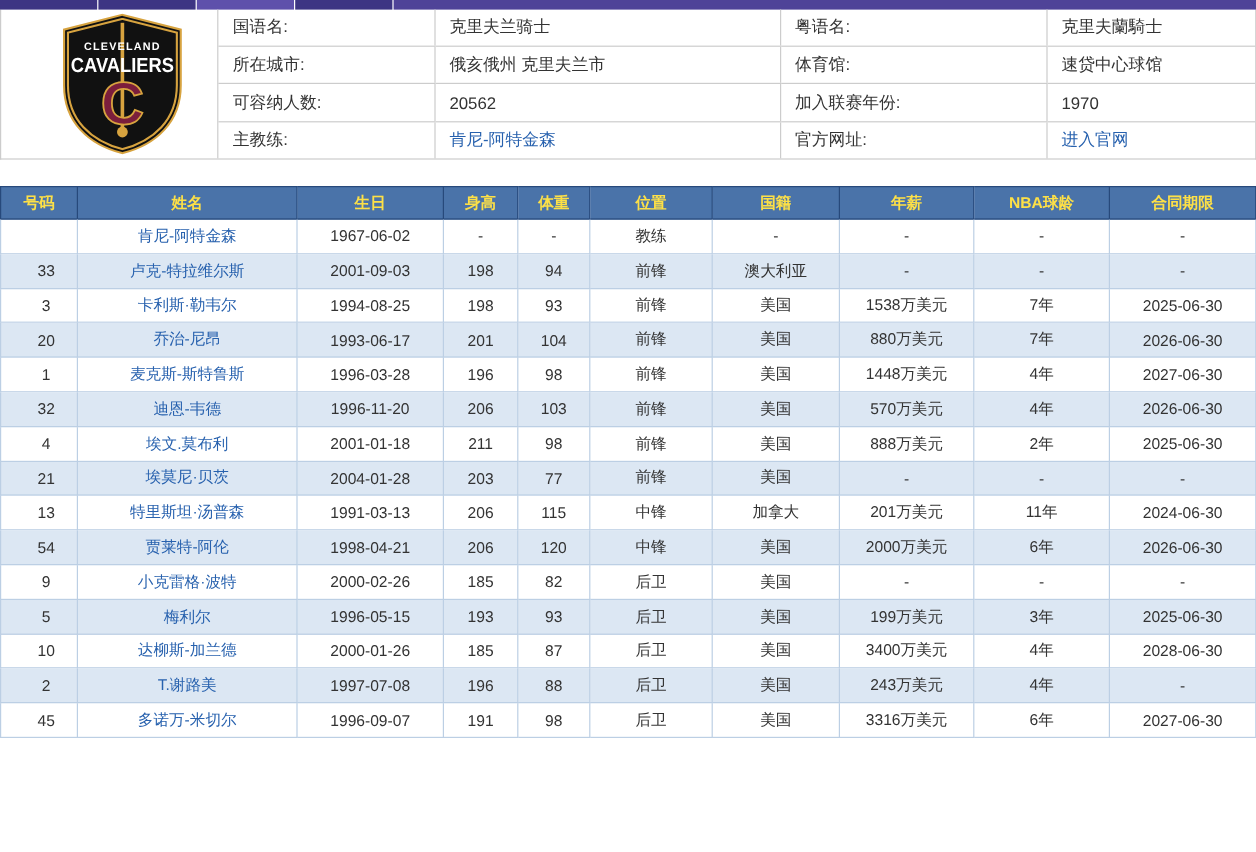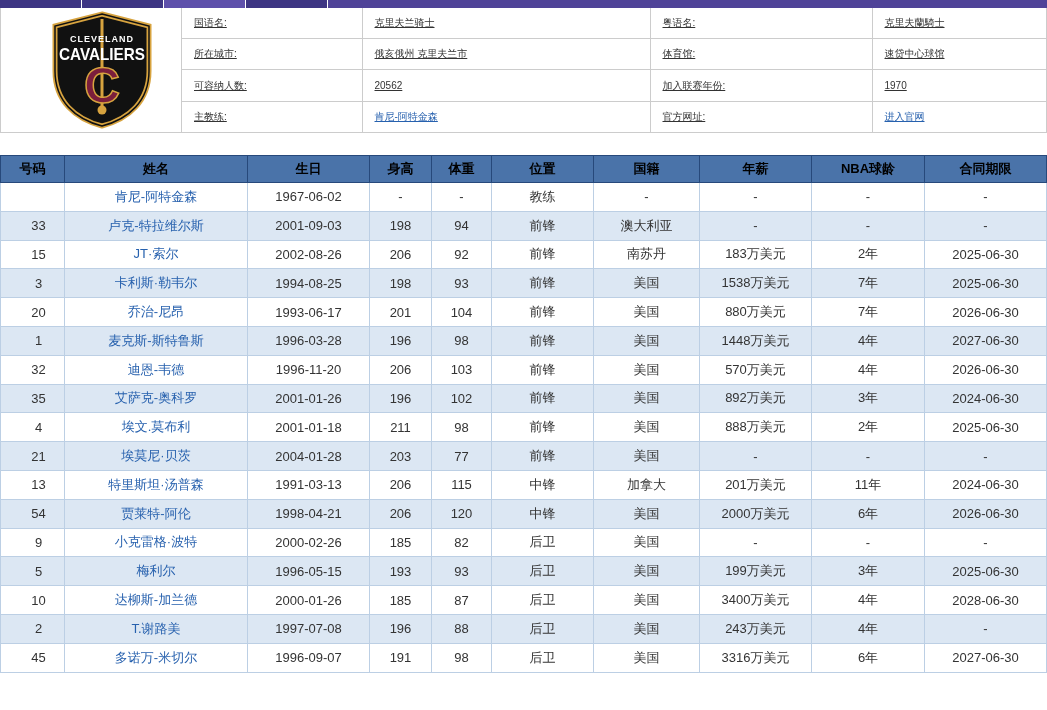--- a/index.html
+++ b/index.html
@@ -14,27 +14,27 @@
   
   .top-bar{height:8px;width:100%;display:flex;background:#fff;}
   .top-bar .tab{width:81px;height:8px;background:var(--nav-tab-dark);margin-right:1px;}
   .top-bar .tab.active{background:var(--nav-tab-active);}
   .top-bar .fill{flex:1;height:8px;background:var(--nav-purple);}
   
   .info-panel{width:100%;height:125px;border:1px solid var(--panel-border);border-top:none;display:flex;}
   .logo-cell{width:159px;border-right:1px solid var(--panel-border);display:flex;align-items:center;justify-content:center;margin-left:22px;}
   .info-table{flex:1;border-collapse:collapse;table-layout:fixed;height:100%;}
   .info-table td{border-bottom:1px solid var(--panel-border);border-left:1px solid var(--panel-border);
-    font-size:10px;padding-left:12px;vertical-align:middle;text-decoration:underline;}
+    font-size:14px;padding-left:12px;vertical-align:middle;}
   .info-table tr td:first-child{border-left:none;}
   .info-table tr:last-child td{border-bottom:none;margin-top:28px;}
   .info-table .link{color:var(--link-blue);cursor:pointer;}
   
   .roster{width:100%;border-collapse:separate;border-spacing:0;table-layout:fixed;margin-top:22px;}
-  .roster th{background:var(--header-bg);color:#000000;font-size:13px;font-weight:bold;height:28px;
+  .roster th{background:var(--header-bg);color:#fde047;font-size:13px;font-weight:bold;height:28px;
     border-top:1px solid var(--header-border);border-bottom:1px solid var(--header-border);
     border-right:1px solid var(--header-border);text-align:center;}
   .roster th:first-child{border-left:1px solid var(--header-border);}
   .roster td{height:28.8px;font-size:13px;text-align:center;
     border-bottom:1px solid var(--cell-border);border-right:1px solid var(--cell-border);
     overflow:hidden;white-space:nowrap;}
   .roster td:first-child{border-left:1px solid var(--cell-border);padding-left:12px;}
   .roster tbody tr:nth-child(even){background:var(--row-alt-bg);}
   .roster td.link{color:var(--link-blue);cursor:pointer;}
   svg text{font-family:"Liberation Sans","DejaVu Sans",sans-serif;}
@@ -144,32 +144,20 @@
         <td>2001-09-03</td>
         <td>198</td>
         <td>94</td>
         <td>前锋</td>
         <td>澳大利亚</td>
         <td>-</td>
         <td>-</td>
         <td>-</td>
       </tr>
       <tr>
-        <td>15</td>
-        <td class="link">JT·索尔</td>
-        <td>2002-08-26</td>
-        <td>206</td>
-        <td>92</td>
-        <td>前锋</td>
-        <td>南苏丹</td>
-        <td>183万美元</td>
-        <td>2年</td>
-        <td>2025-06-30</td>
-      </tr>
-      <tr>
         <td>3</td>
         <td class="link">卡利斯·勒韦尔</td>
         <td>1994-08-25</td>
         <td>198</td>
         <td>93</td>
         <td>前锋</td>
         <td>美国</td>
         <td>1538万美元</td>
         <td>7年</td>
         <td>2025-06-30</td>
@@ -202,32 +190,20 @@
         <td>32</td>
         <td class="link">迪恩-韦德</td>
         <td>1996-11-20</td>
         <td>206</td>
         <td>103</td>
         <td>前锋</td>
         <td>美国</td>
         <td>570万美元</td>
         <td>4年</td>
         <td>2026-06-30</td>
-      </tr>
-      <tr>
-        <td>35</td>
-        <td class="link">艾萨克-奥科罗</td>
-        <td>2001-01-26</td>
-        <td>196</td>
-        <td>102</td>
-        <td>前锋</td>
-        <td>美国</td>
-        <td>892万美元</td>
-        <td>3年</td>
-        <td>2024-06-30</td>
       </tr>
       <tr>
         <td>4</td>
         <td class="link">埃文.莫布利</td>
         <td>2001-01-18</td>
         <td>211</td>
         <td>98</td>
         <td>前锋</td>
         <td>美国</td>
         <td>888万美元</td>

